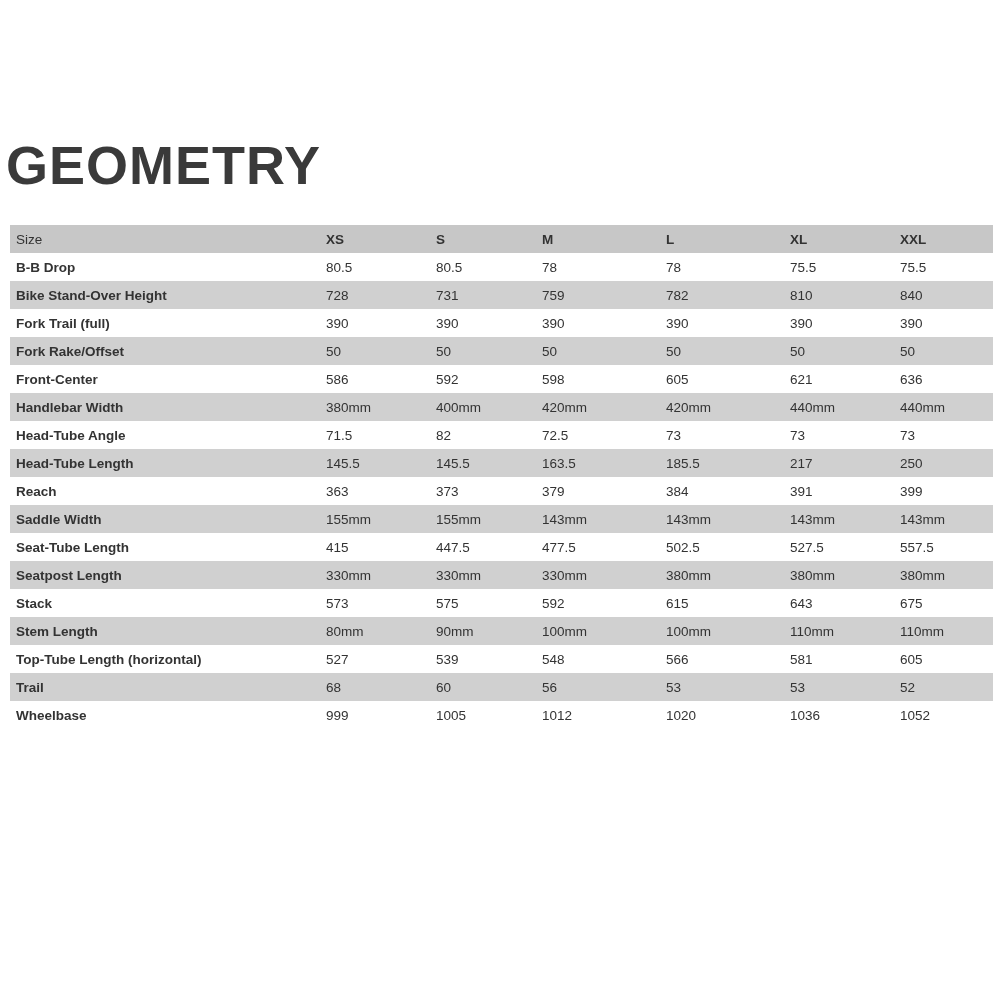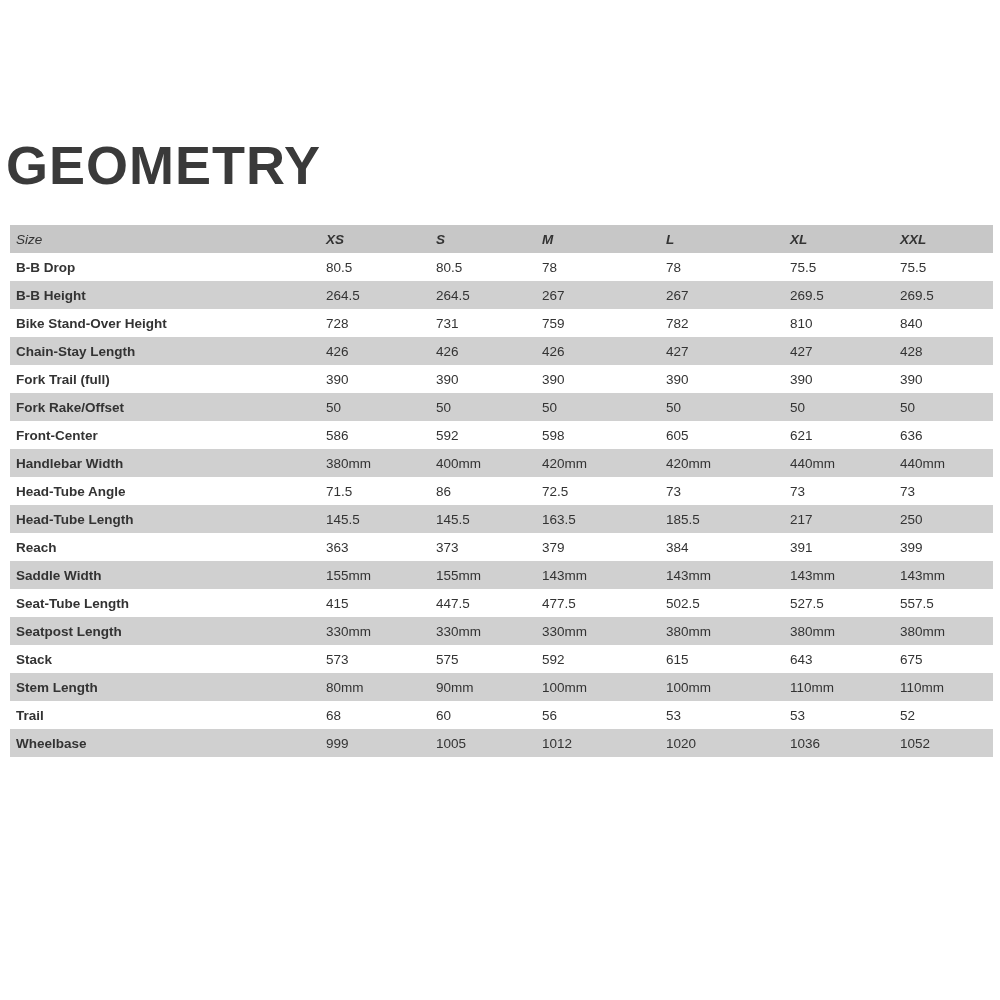--- a/index.html
+++ b/index.html
@@ -43,21 +43,20 @@
     font-size: 13.5px;
     text-align: left;
     vertical-align: middle;
     color: var(--text-color);
     white-space: nowrap;
     overflow: hidden;
   }
   .geometry-table thead th {
     background: var(--header-bg);
     font-weight: bold;
-    font-style: italic;
   }
   .geometry-table thead th.size-col {
     font-weight: normal;
   }
   .geometry-table tbody tr:nth-child(even) td {
     background: var(--stripe-bg);
   }
   .geometry-table tbody tr:nth-child(odd) td {
     background: var(--page-bg);
   }
@@ -97,47 +96,29 @@
         <tr>
           <td>B-B Drop</td>
           <td>80.5</td>
           <td>80.5</td>
           <td>78</td>
           <td>78</td>
           <td>75.5</td>
           <td>75.5</td>
         </tr>
         <tr>
-          <td>B-B Height</td>
-          <td>264.5</td>
-          <td>264.5</td>
-          <td>267</td>
-          <td>267</td>
-          <td>269.5</td>
-          <td>269.5</td>
-        </tr>
-        <tr>
           <td>Bike Stand-Over Height</td>
           <td>728</td>
           <td>731</td>
           <td>759</td>
           <td>782</td>
           <td>810</td>
           <td>840</td>
         </tr>
         <tr>
-          <td>Chain-Stay Length</td>
-          <td>426</td>
-          <td>426</td>
-          <td>426</td>
-          <td>427</td>
-          <td>427</td>
-          <td>428</td>
-        </tr>
-        <tr>
           <td>Fork Trail (full)</td>
           <td>390</td>
           <td>390</td>
           <td>390</td>
           <td>390</td>
           <td>390</td>
           <td>390</td>
         </tr>
         <tr>
           <td>Fork Rake/Offset</td>
@@ -162,21 +143,21 @@
           <td>380mm</td>
           <td>400mm</td>
           <td>420mm</td>
           <td>420mm</td>
           <td>440mm</td>
           <td>440mm</td>
         </tr>
         <tr>
           <td>Head-Tube Angle</td>
           <td>71.5</td>
-          <td>86</td>
+          <td>82</td>
           <td>72.5</td>
           <td>73</td>
           <td>73</td>
           <td>73</td>
         </tr>
         <tr>
           <td>Head-Tube Length</td>
           <td>145.5</td>
           <td>145.5</td>
           <td>163.5</td>
@@ -232,20 +213,29 @@
         <tr>
           <td>Stem Length</td>
           <td>80mm</td>
           <td>90mm</td>
           <td>100mm</td>
           <td>100mm</td>
           <td>110mm</td>
           <td>110mm</td>
         </tr>
         <tr>
+          <td>Top-Tube Length (horizontal)</td>
+          <td>527</td>
+          <td>539</td>
+          <td>548</td>
+          <td>566</td>
+          <td>581</td>
+          <td>605</td>
+        </tr>
+        <tr>
           <td>Trail</td>
           <td>68</td>
           <td>60</td>
           <td>56</td>
           <td>53</td>
           <td>53</td>
           <td>52</td>
         </tr>
         <tr>
           <td>Wheelbase</td>

